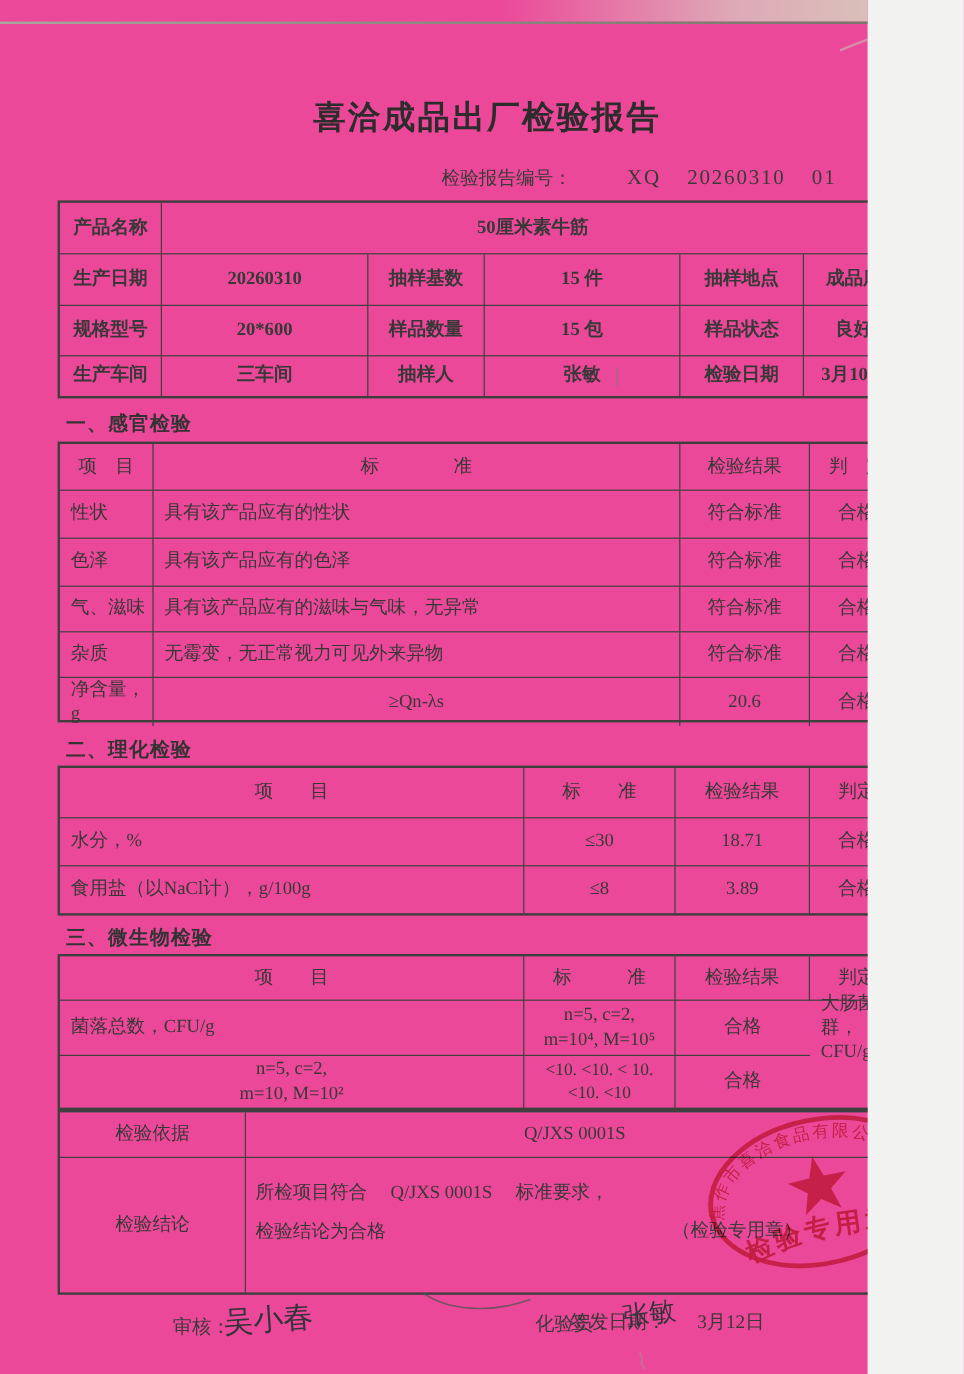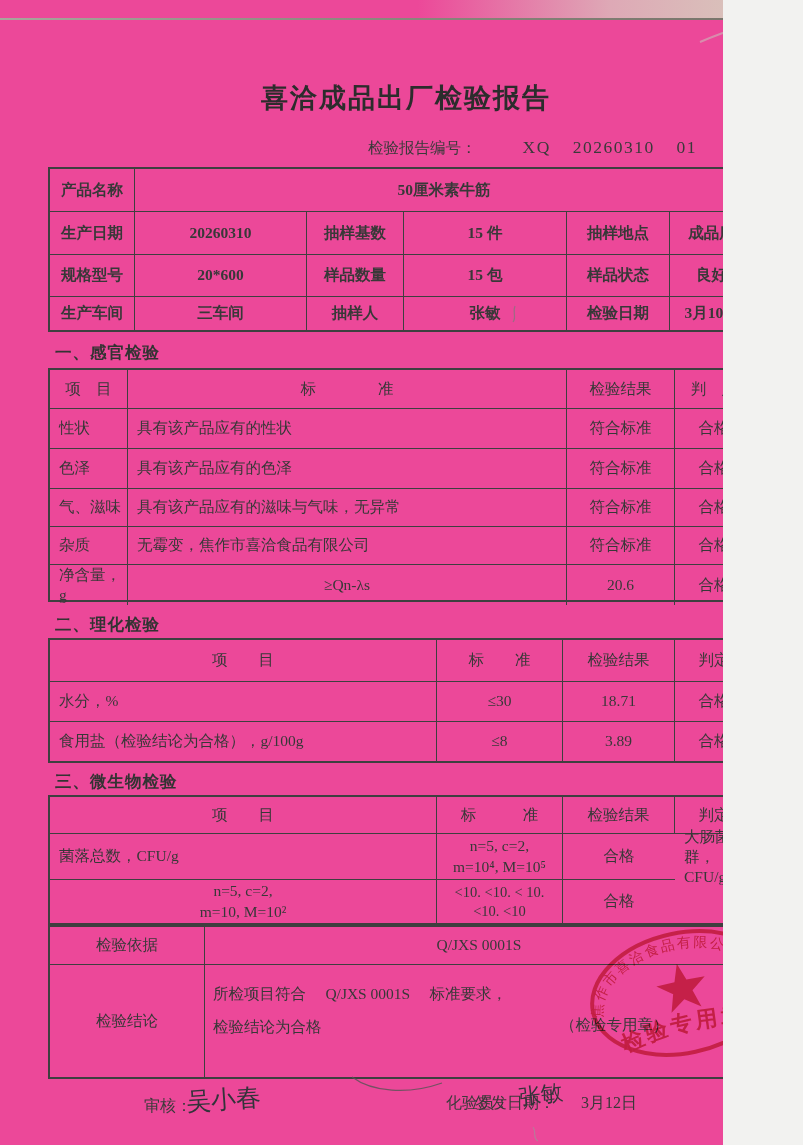--- a/index.html
+++ b/index.html
@@ -149,21 +149,21 @@
     <div class="cell left">具有该产品应有的色泽</div>
     <div class="cell">符合标准</div>
     <div class="cell lc">合格</div>
 
     <div class="cell left">气、滋味</div>
     <div class="cell left">具有该产品应有的滋味与气味，无异常</div>
     <div class="cell">符合标准</div>
     <div class="cell lc">合格</div>
 
     <div class="cell left">杂质</div>
-    <div class="cell left">无霉变，焦作市喜洽食品有限公司</div>
+    <div class="cell left">无霉变，无正常视力可见外来异物</div>
     <div class="cell">符合标准</div>
     <div class="cell lc">合格</div>
 
     <div class="cell left lr">净含量，g</div>
     <div class="cell lr">≥Qn-λs</div>
     <div class="cell lr">20.6</div>
     <div class="cell lc lr">合格</div>
   </div>
 
   <div class="sec-head" id="sh2">二、理化检验</div>
@@ -172,21 +172,21 @@
     <div class="cell">项　　目</div>
     <div class="cell">标　　准</div>
     <div class="cell">检验结果</div>
     <div class="cell lc">判定</div>
 
     <div class="cell left">水分，%</div>
     <div class="cell">≤30</div>
     <div class="cell">18.71</div>
     <div class="cell lc">合格</div>
 
-    <div class="cell left lr">食用盐（检验结论为合格），g/100g</div>
+    <div class="cell left lr">食用盐（以NaCl计），g/100g</div>
     <div class="cell lr">≤8</div>
     <div class="cell lr">3.89</div>
     <div class="cell lc lr">合格</div>
   </div>
 
   <div class="sec-head" id="sh3">三、微生物检验</div>
 
   <div class="tbl" id="t4">
     <div class="cell">项　　目</div>
     <div class="cell">标　　　准</div>

